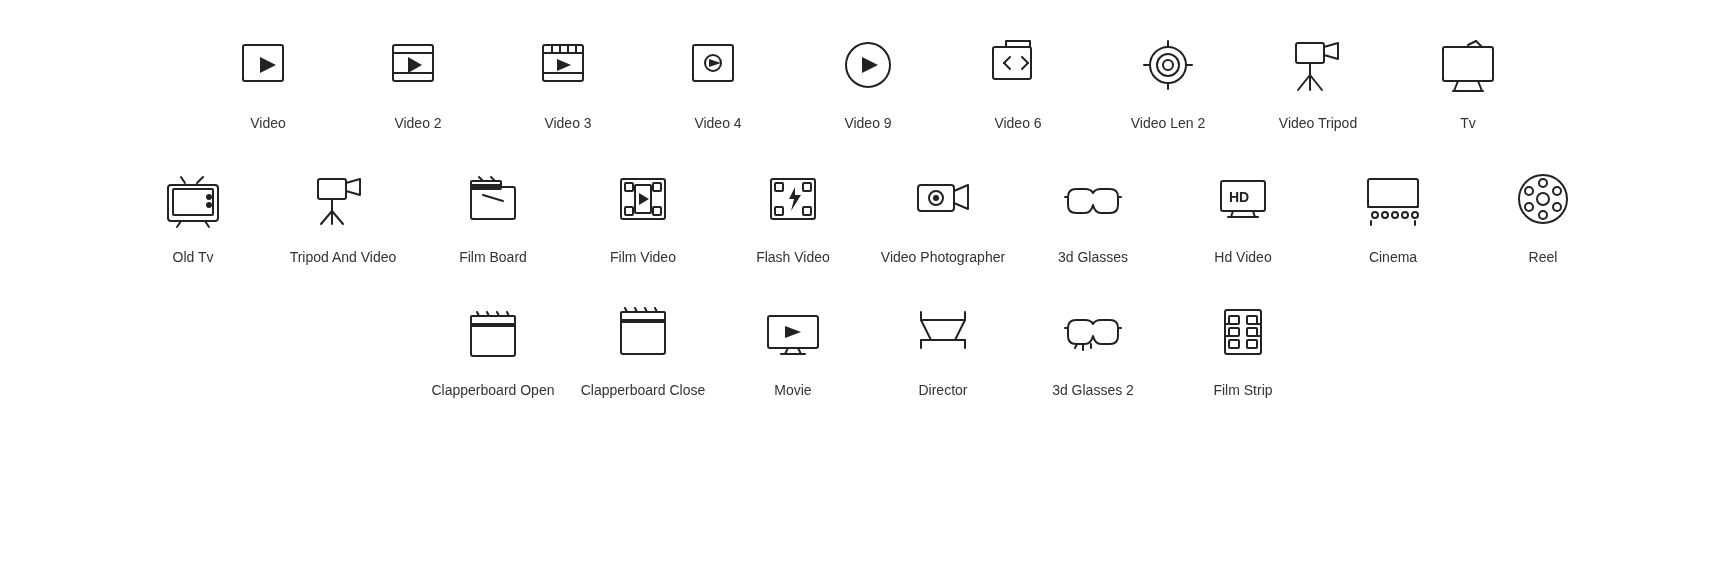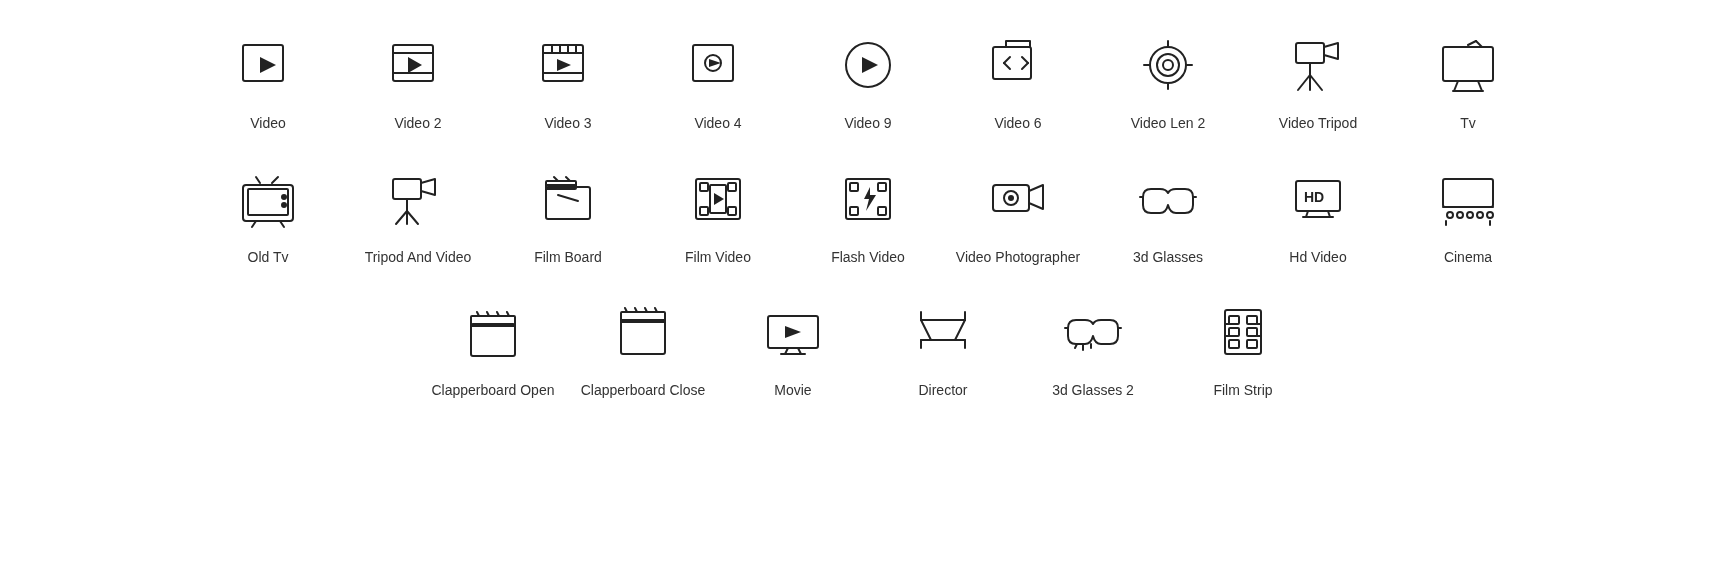--- a/index.html
+++ b/index.html
@@ -301,20 +301,35 @@
           <circle cx="32" cy="46" r="3"></circle>
           <circle cx="42" cy="46" r="3"></circle>
           <circle cx="52" cy="46" r="3"></circle>
           <line x1="8" y1="52" x2="8" y2="56"></line>
           <line x1="52" y1="52" x2="52" y2="56"></line>
         </svg>
       </div>
       <span class="icon-label">Cinema</span>
     </div>
 
+    <div class="icon-cell">
+      <div class="icon-svg">
+        <svg viewBox="0 0 60 60">
+          <circle cx="30" cy="30" r="24"></circle>
+          <circle cx="30" cy="30" r="6"></circle>
+          <circle cx="30" cy="14" r="4"></circle>
+          <circle cx="30" cy="46" r="4"></circle>
+          <circle cx="44" cy="22" r="4"></circle>
+          <circle cx="16" cy="22" r="4"></circle>
+          <circle cx="44" cy="38" r="4"></circle>
+          <circle cx="16" cy="38" r="4"></circle>
+        </svg>
+      </div>
+      <span class="icon-label">Reel</span>
+    </div>
 
   </div>
 
   <div class="icon-row">
 
     <div class="icon-cell" style="visibility:hidden;">
       <div class="icon-svg"></div>
       <span class="icon-label"></span>
     </div>
 

